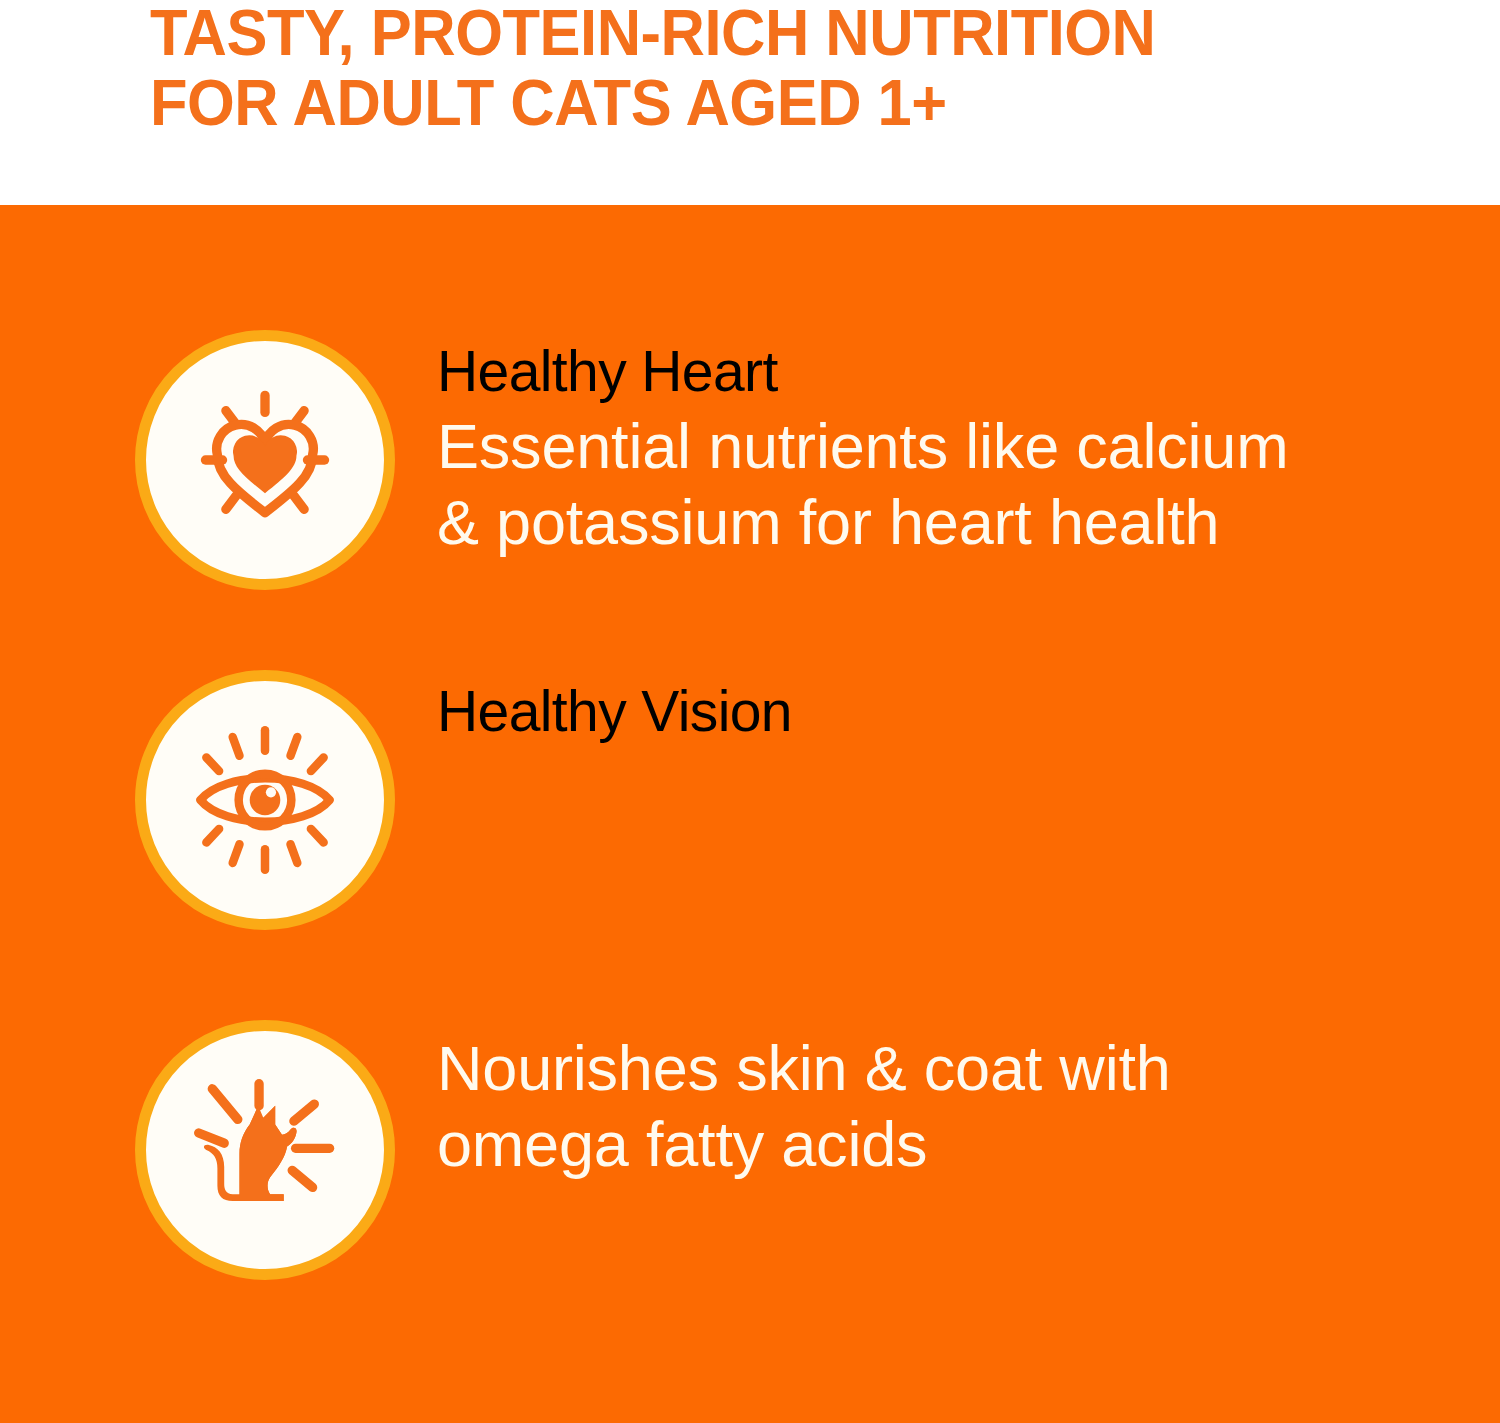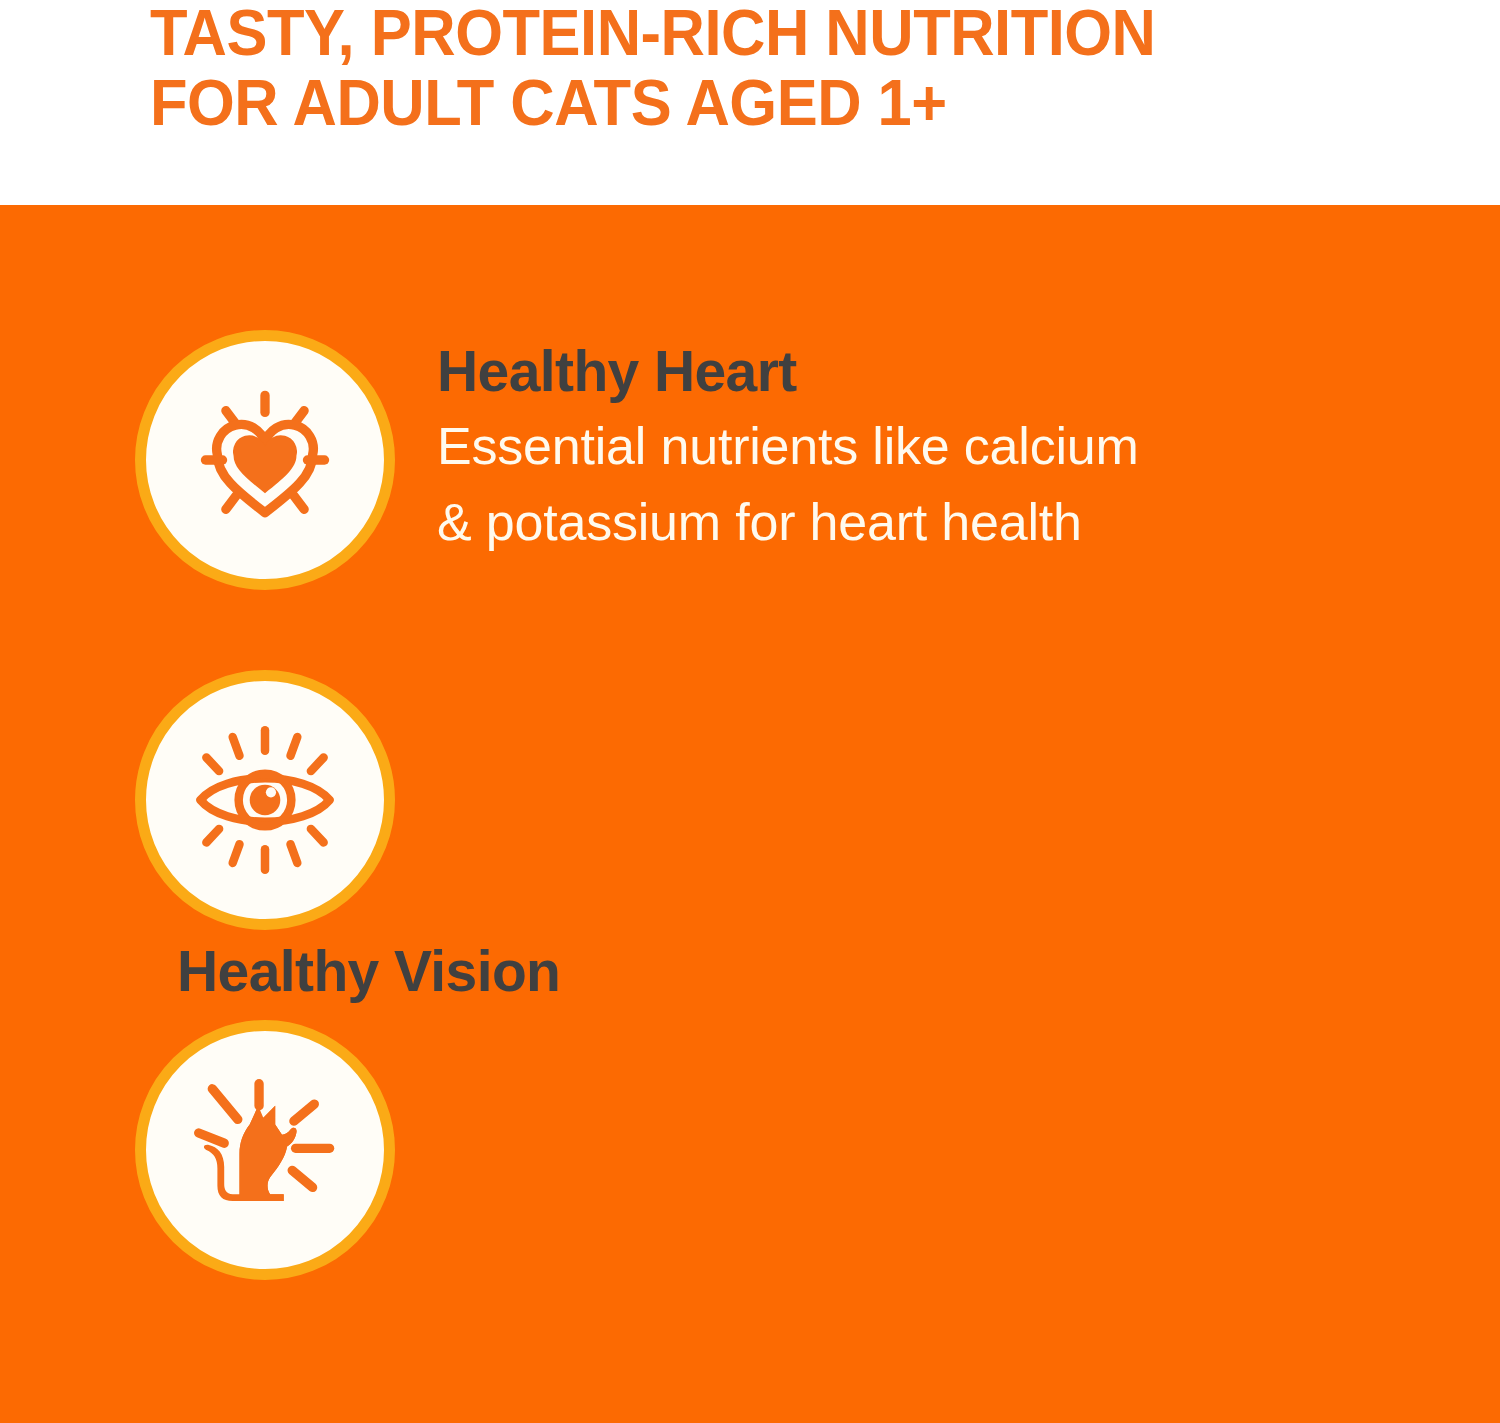--- a/index.html
+++ b/index.html
@@ -59,21 +59,21 @@
   }
 
   .row {
     position: absolute;
     left: 135px;
     width: 1300px;
     display: flex;
     align-items: flex-start;
   }
   .row-1 { top: 125px; }
-  .row-2 { top: 465px; flex-direction: column; }
+  .row-2 { top: 465px; }
   .row-3 { top: 815px; }
 
   
   .badge {
     position: relative;
     flex: 0 0 auto;
     width: 260px;
     height: 260px;
     border-radius: 50%;
     background: #FFFDF7;
@@ -89,34 +89,34 @@
     height: 170px;
   }
 
   
   .textcol {
     flex: 1 1 auto;
     padding-left: 42px;
     padding-top: 10px;
   }
   .heading {
-    color: #404040;
-    font-family: "Liberation Sans", sans-serif;
-    font-weight: 700;
+    color: #000000;
+    font-family: "Liberation Sans", sans-serif;
+    font-weight: 400;
     font-size: 57px;
     line-height: 62px;
     letter-spacing: -0.6px;
     margin: 0 0 6px 0;
     white-space: nowrap;
   }
   .body {
     color: #FFFAEE;
     font-family: "Liberation Sans", sans-serif;
     font-weight: 400;
-    font-size: 52px;
+    font-size: 63px;
     line-height: 76px;
     letter-spacing: -0.2px;
     margin: 0;
     white-space: pre-line;
   }
 </style>
 </head>
 <body>
 
 <div class="banner">
@@ -226,18 +226,20 @@
                        L 92 62
                        Z" fill="#F4701B"></path>
               <path d="M70 104 C 70 92, 74 80, 82 70 L 92 48 L 98 62 L 112 48 L 112 70 L 120 82
                        C 124 82, 127 80, 130 76 C 133 72, 138 74, 137 79
                        C 136 86, 132 92, 126 96 C 124 108, 116 120, 106 132
                        C 102 138, 102 146, 106 152 L 122 152 L 122 160 L 70 160 Z" fill="#F4701B"></path>
             </svg>
           </span>
         </div>
         <div class="textcol">
+          <p class="body">Nourishes skin &amp; coat with
+omega fatty acids</p>
         </div>
       </div>
 
     </div>
   </div>
 </div>
 
 </body></html>

